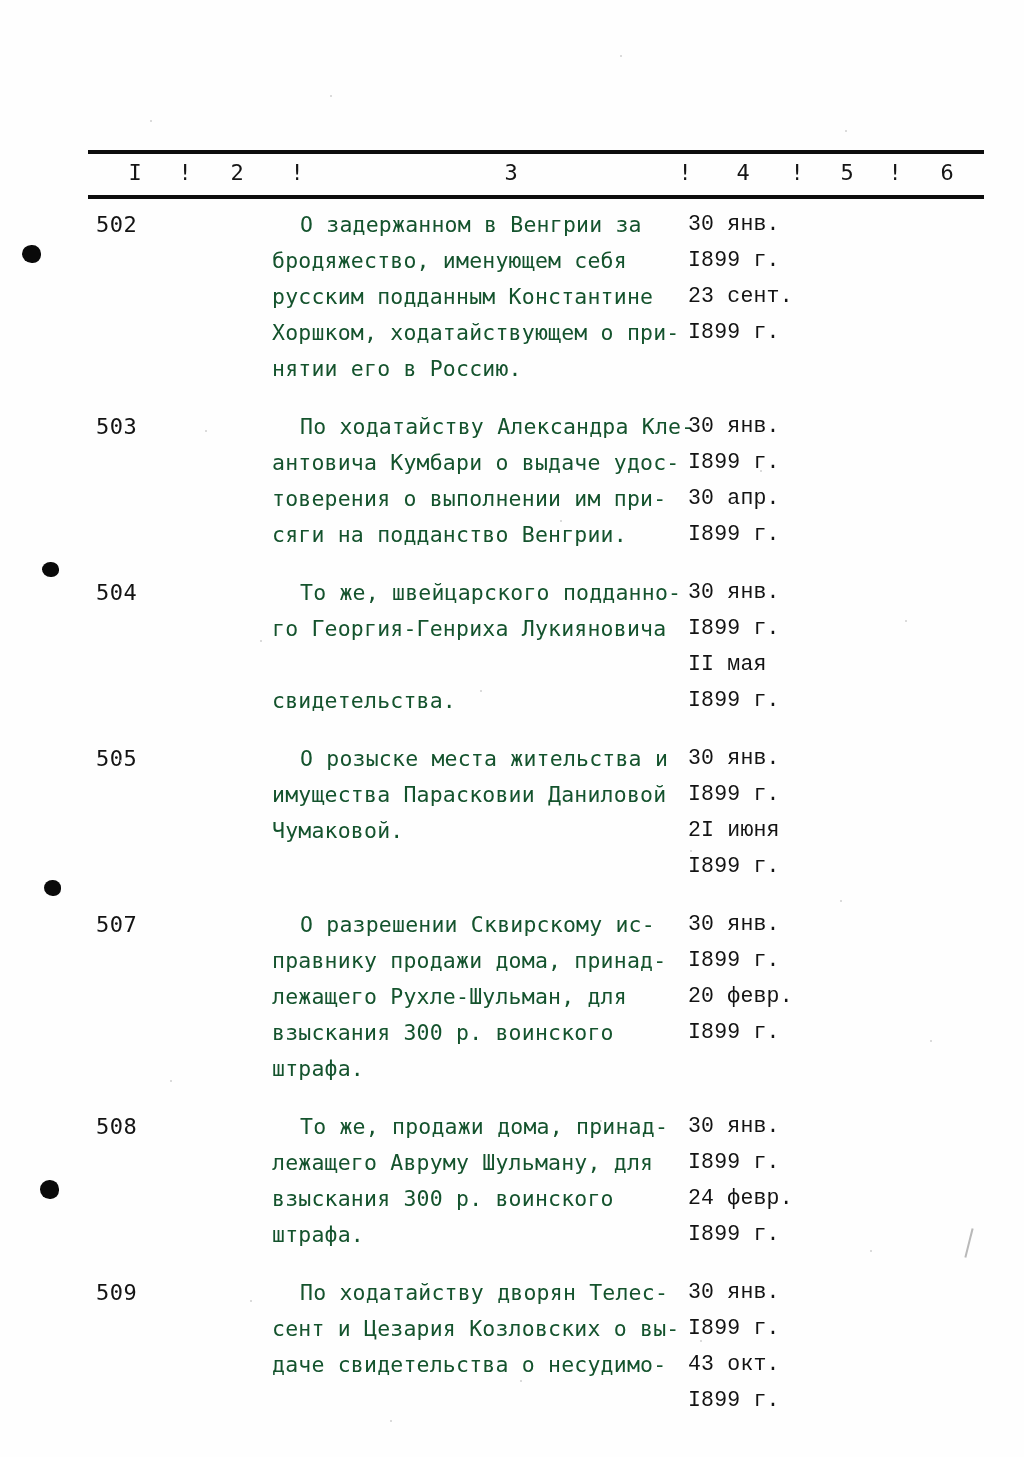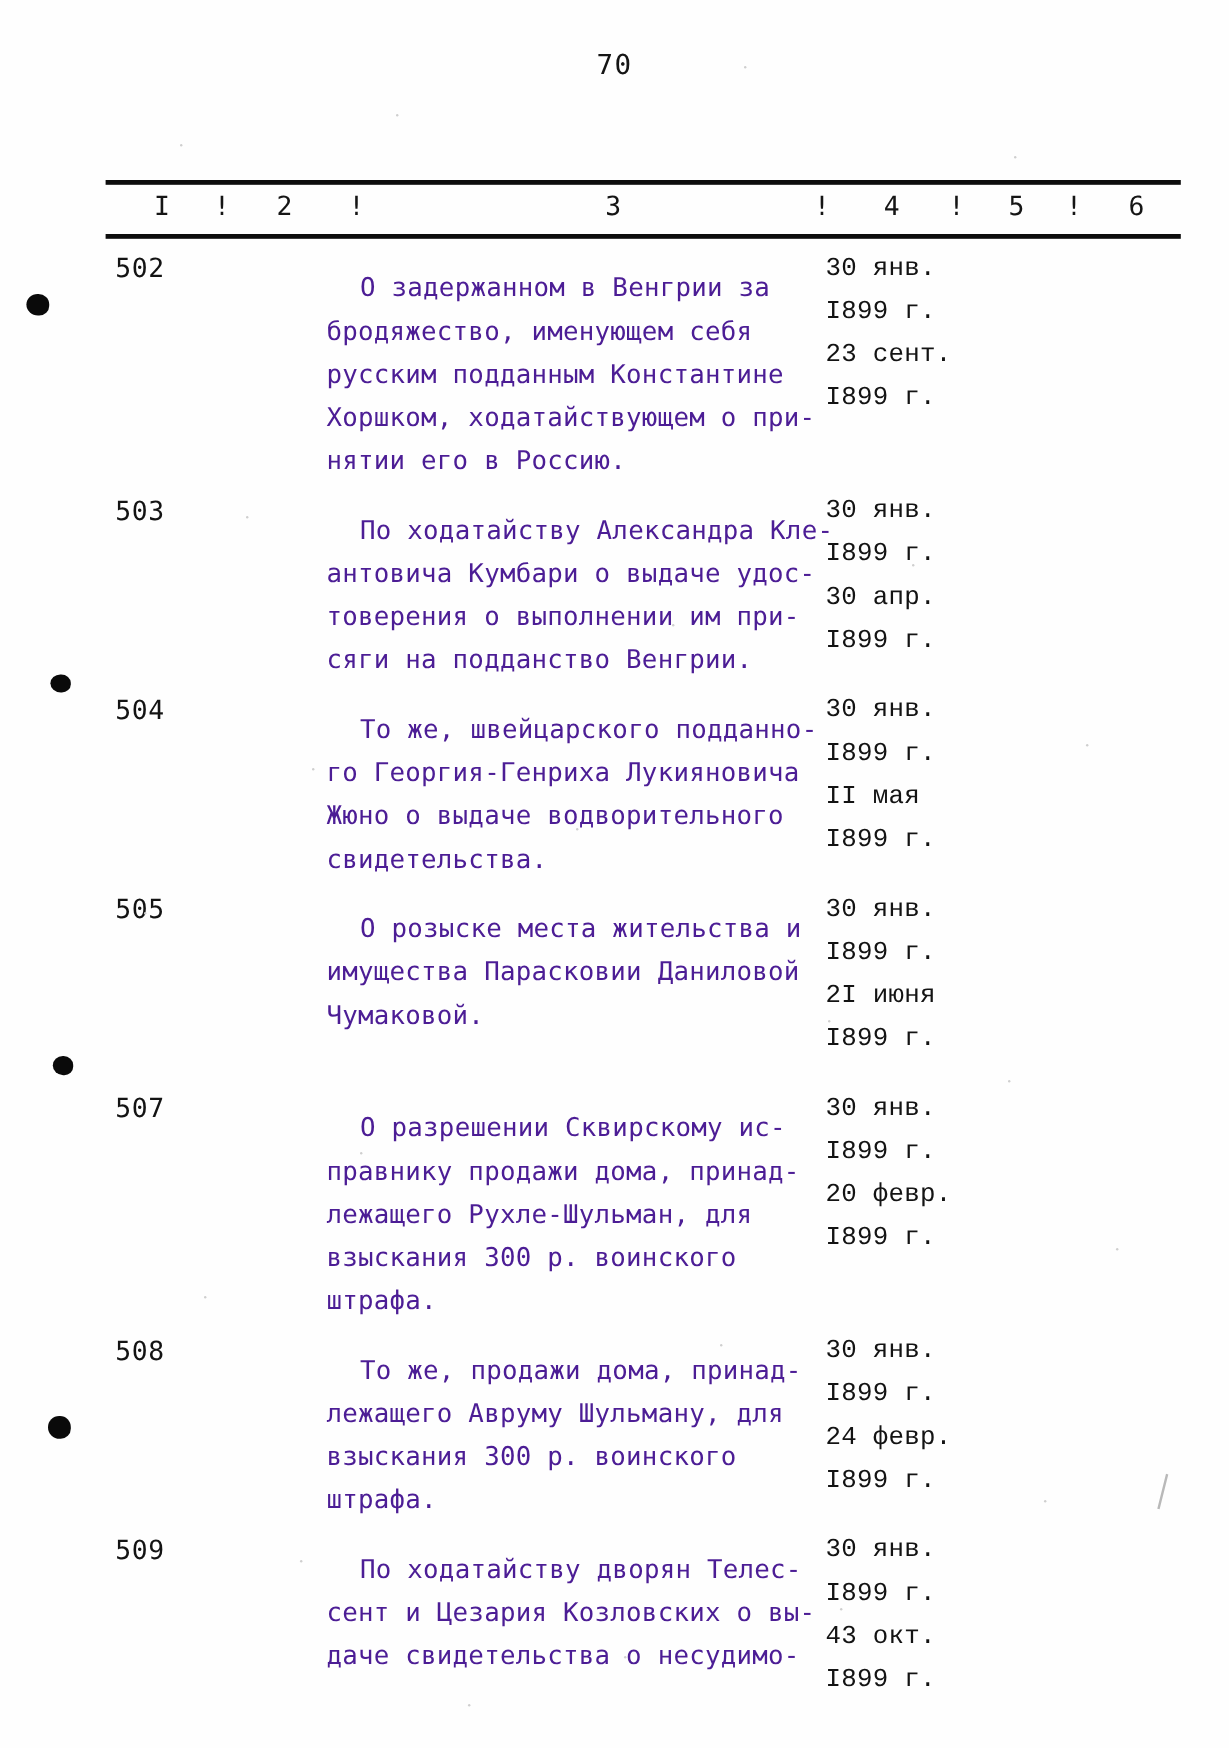--- a/index.html
+++ b/index.html
@@ -88,25 +88,25 @@
     text-align: left;
     font-size: 22px;
     letter-spacing: 0.5px;
     color: #131313;
     white-space: pre;
   }
 
   .text {
     position: absolute;
     left: 272px;
-    top: 16px;
+    top: 0;
     width: 420px;
     font-size: 21.5px;
     letter-spacing: 0.2px;
-    color: #4c1d95;
+    color: #14532d;
     white-space: pre;
   }
   .text.indent { left: 300px; }
 
   .date {
     position: absolute;
     left: 688px;
     top: 0;
     width: 220px;
     font-size: 21.5px;
@@ -137,21 +137,20 @@
     height: 2px;
     background: #cfcfcf;
     border-radius: 50%;
   }
 </style>
 </head>
 <body>
 
 <div class="page">
 
-  <div class="page-number">70</div>
 
   <div class="rule rule-top"></div>
   <div class="rule rule-bottom"></div>
 
   <div class="col-head" id="col-head">
       <span style="left: 30px; width: 34px;">I</span>
       <span style="left: 88px; width: 18px;">!</span>
       <span style="left: 138px; width: 22px;">2</span>
       <span style="left: 200px; width: 18px;">!</span>
       <span style="left: 412px; width: 22px;">3</span>
@@ -209,21 +208,20 @@
         <div class="entry-row">
           <div class="num">504</div>
           <div class="text indent">То же, швейцарского подданно-</div>
           <div class="date">30 янв.</div>
         </div>
         <div class="entry-row">
           <div class="text">го Георгия-Генриха Лукияновича</div>
           <div class="date">I899 г.</div>
         </div>
         <div class="entry-row">
-          <div class="text">Жюно о выдаче водворительного</div>
           <div class="date">II мая</div>
         </div>
         <div class="entry-row">
           <div class="text">свидетельства.</div>
           <div class="date">I899 г.</div>
         </div>
       </div>
       <div class="entry">
         <div class="entry-row">
           <div class="num">505</div>

